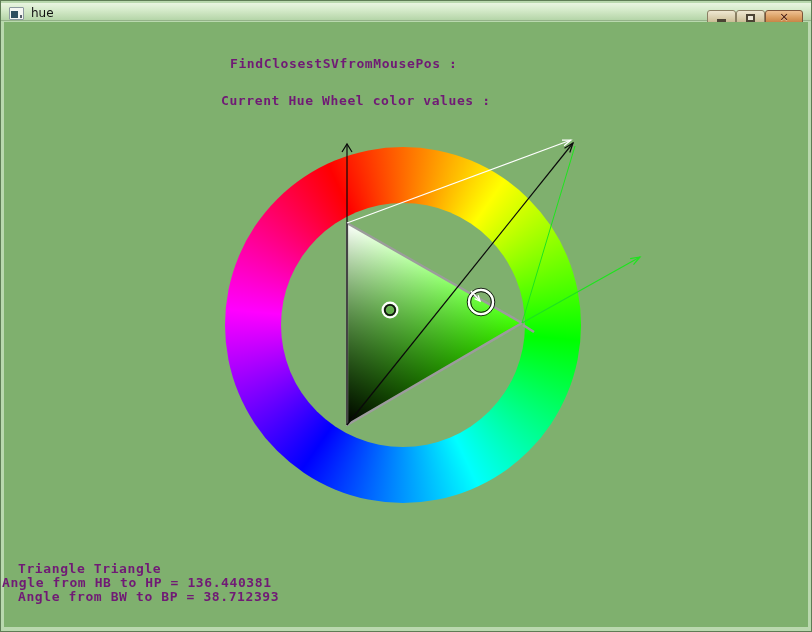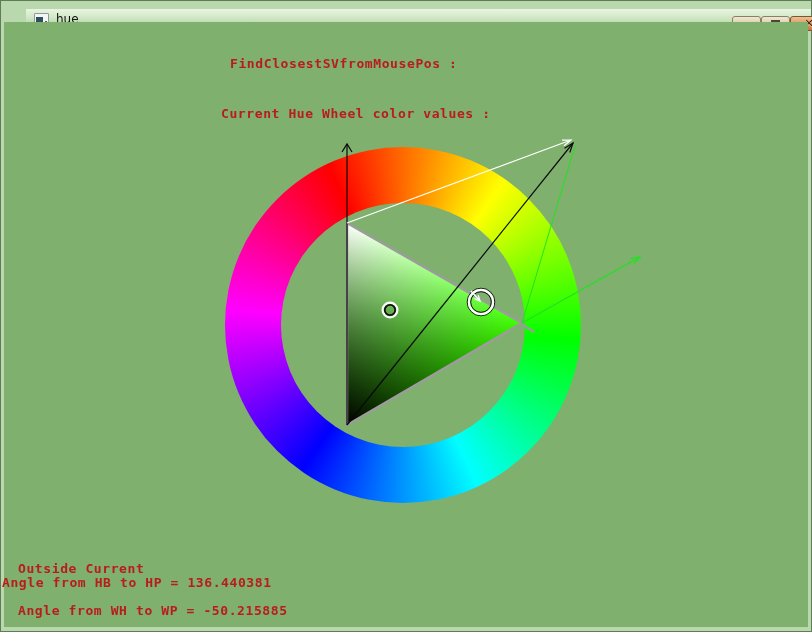--- a/index.html
+++ b/index.html
@@ -5,24 +5,23 @@
   html,body{margin:0;padding:0;background:#4a4a4a;}
   *{box-sizing:border-box;}
   .window{
     position:relative;width:812px;height:632px;
     background:#b9d8ae;
     box-shadow:inset 0 0 0 1px #5e7d55;
     font-family:"DejaVu Sans",sans-serif;
     overflow:hidden;
   }
   .titlebar{
-    position:absolute;top:9px;left:1px;right:1px;height:18px;
+    position:absolute;top:3px;left:1px;right:1px;height:18px;
     background:linear-gradient(180deg,#e9f5e1 0%,#d3e9c8 45%,#b5d5a8 100%);
     border-bottom:1px solid #94b289;
-    margin-left:25px;
   }
   .app-icon{
     position:absolute;left:8px;top:4px;width:15px;height:13px;
     background:#f4f6f2;border:1px solid #8c9aa0;border-radius:1px;
   }
   .app-icon .pane{
     position:absolute;left:1px;bottom:1px;width:7px;height:7px;background:#2e4f5e;
   }
   .app-icon .tick{
     position:absolute;right:1px;bottom:1px;width:2px;height:3px;background:#55606a;
@@ -51,21 +50,21 @@
   .wheel{
     position:absolute;left:225px;top:147px;width:356px;height:356px;border-radius:50%;
     background:conic-gradient(from -25deg,#ff0000 0deg,#ffff00 60deg,#00ff00 120deg,#00ffff 180deg,#0000ff 240deg,#ff00ff 300deg,#ff0000 360deg);
   }
   .wheel-hole{
     position:absolute;left:56px;top:56px;width:244px;height:244px;border-radius:50%;
     background:#7fb06e;
   }
   .overlay{position:absolute;left:0;top:0;width:812px;height:632px;}
   .readout{
-    position:absolute;color:#b91c1c;font-family:"DejaVu Sans Mono",monospace;
+    position:absolute;color:#701a75;font-family:"DejaVu Sans Mono",monospace;
     font-weight:bold;font-size:13px;letter-spacing:0.6px;white-space:pre;line-height:14px;
   }
 </style>
 </head>
 <body>
 
 <div class="window">
 
   <div class="titlebar">
     <div class="app-icon">
@@ -142,19 +141,19 @@
       <circle cx="481" cy="302" r="12" stroke="#ffffff" stroke-width="2.4"></circle>
       <circle cx="481" cy="302" r="10.3" stroke="#111111" stroke-width="1"></circle>
       <g stroke="#ffffff" stroke-width="1.3">
         <line x1="471" y1="291" x2="480" y2="301"></line>
         <polyline points="478.2,295.3 480,301 474.5,298.7" fill="none"></polyline>
       </g>
     </g>
   </svg>
 
   <div class="readout" style="left:230px;top:57px">FindClosestSVfromMousePos :</div>
-  <div class="readout" style="left:221px;top:107px">Current Hue Wheel color values :</div>
+  <div class="readout" style="left:221px;top:94px">Current Hue Wheel color values :</div>
 
-  <div class="readout" style="left:18px;top:562px">Outside Current</div>
+  <div class="readout" style="left:18px;top:562px">Triangle Triangle</div>
   <div class="readout" style="left:2px;top:576px">Angle from HB to HP = 136.440381</div>
-  <div class="readout" style="left:18px;top:604px">Angle from WH to WP = -50.215885</div>
+  <div class="readout" style="left:18px;top:590px">Angle from BW to BP = 38.712393</div>
 
 </div>
 
 </body></html>

